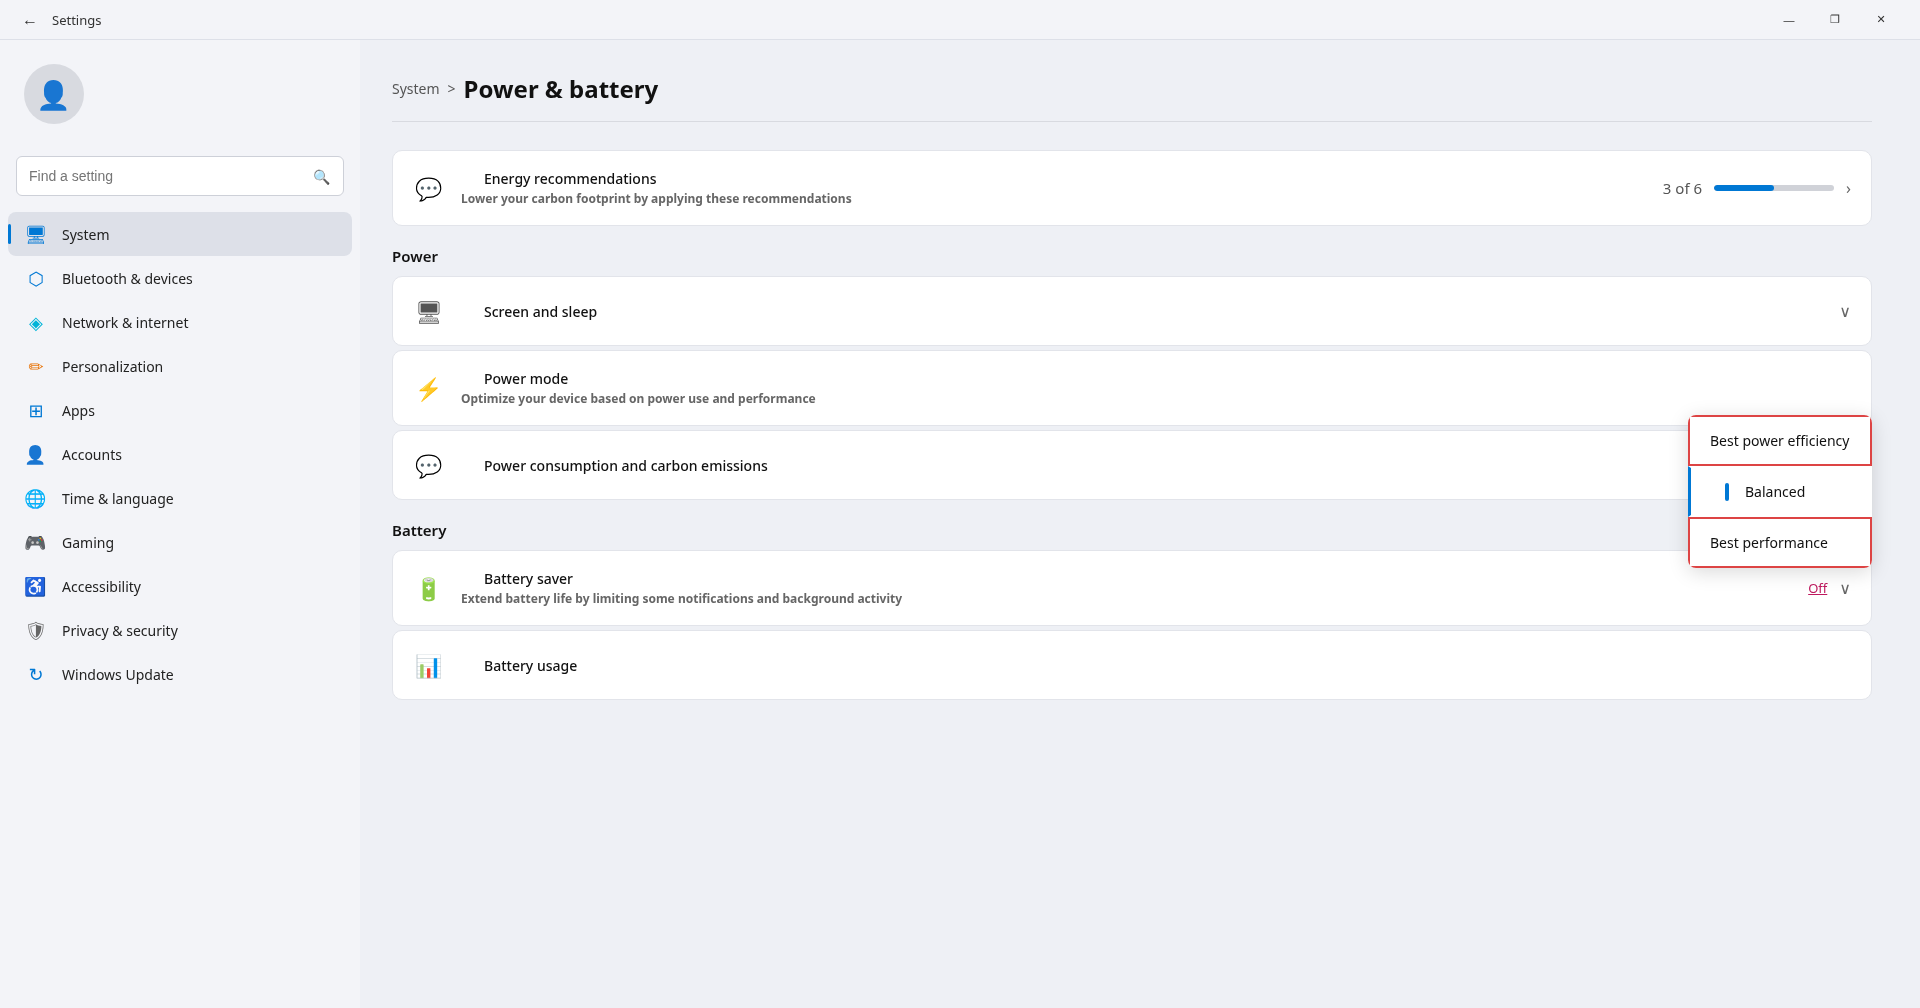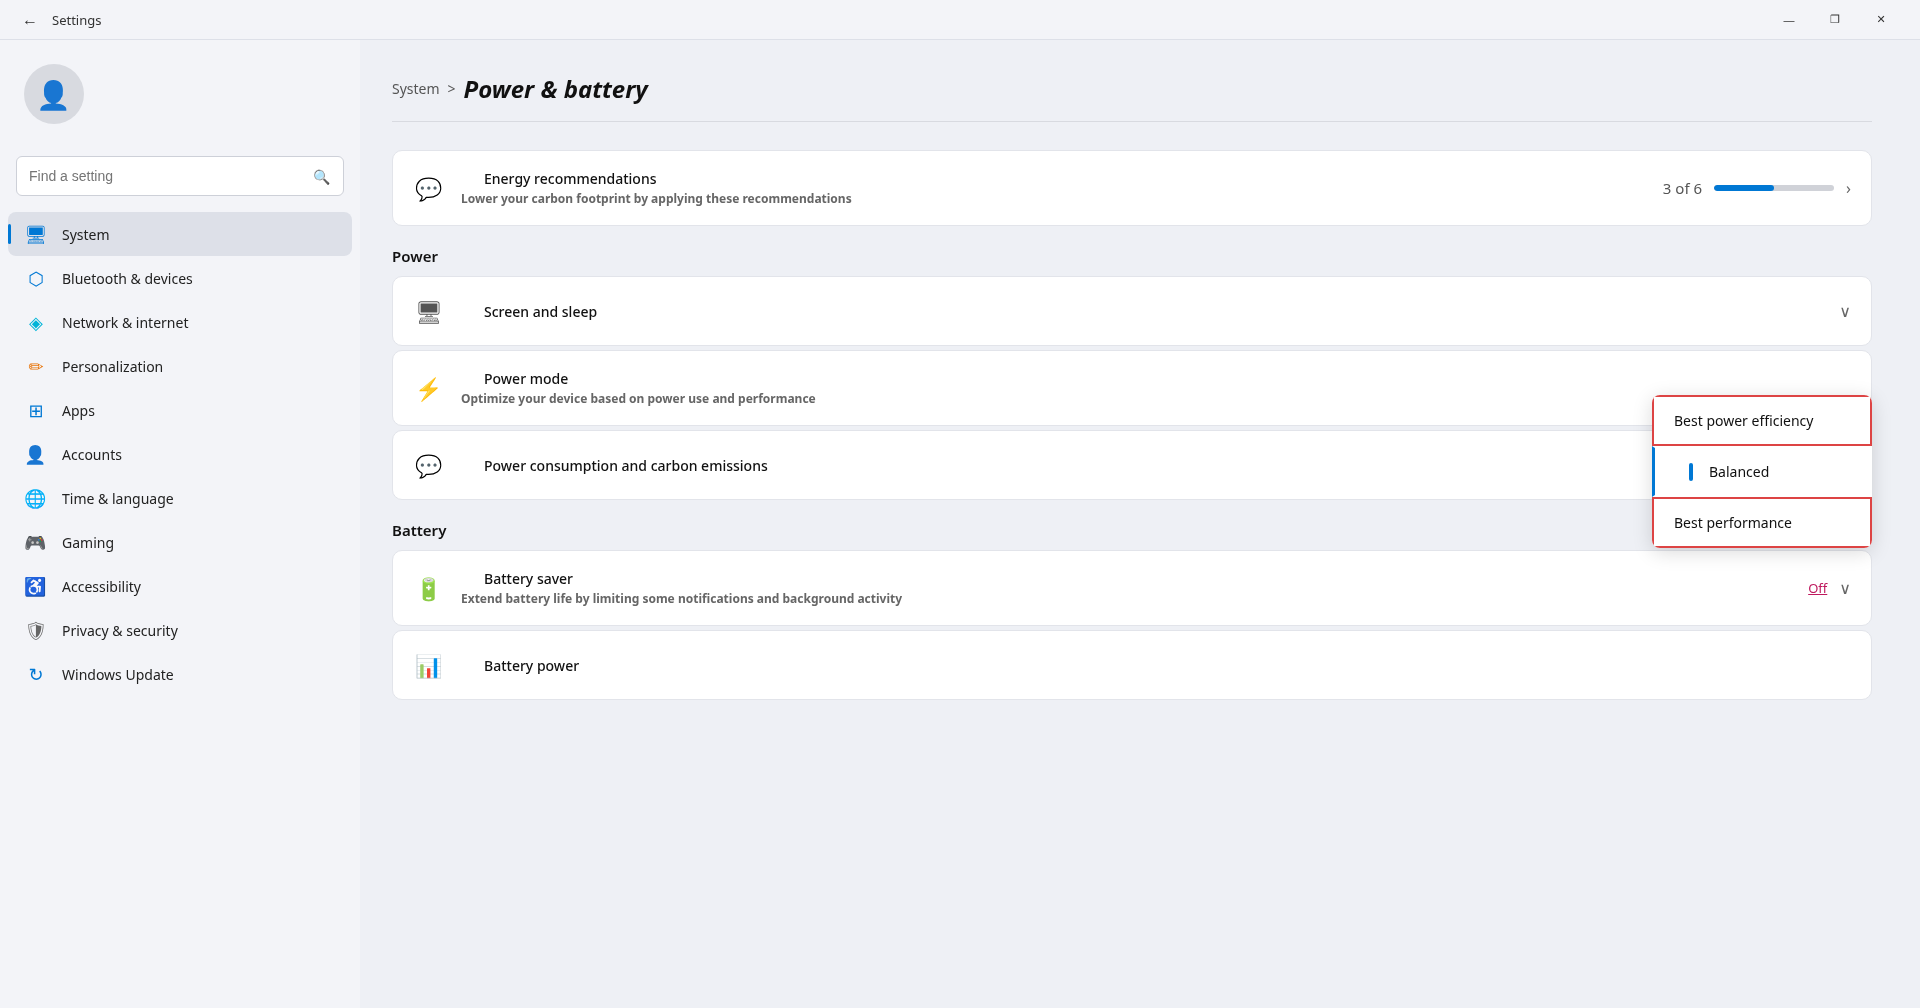--- a/index.html
+++ b/index.html
@@ -148,21 +148,21 @@
     }
 
     .breadcrumb {
       font-size: 14px;
       color: #555;
       margin-bottom: 4px;
       display: flex; align-items: center; gap: 8px;
     }
     .breadcrumb-parent { color: #555; cursor: pointer; }
     .breadcrumb-sep { color: #555; }
-    .breadcrumb-current { font-weight: 700; font-size: 24px; color: #111; font-style: italic; }
+    .breadcrumb-current { font-weight: 700; font-size: 24px; color: #111; }
 
     .page-header {
       margin-bottom: 28px;
       padding-bottom: 12px;
       border-bottom: 1px solid #d8dae0;
     }
 
     
     .card {
       background: white;
@@ -212,25 +212,25 @@
       font-size: 15px;
       font-weight: 600;
       color: #111;
       margin: 20px 0 10px 0;
     }
 
     
     .power-mode-dropdown {
       position: absolute;
       right: 48px;
-      top: 355px;
+      top: 375px;
       background: white;
       border-radius: 8px;
       box-shadow: 0 4px 20px rgba(0,0,0,0.15);
-      width: 220px;
+      width: 184px;
       overflow: hidden;
       z-index: 10;
     }
     .dropdown-item {
       padding: 14px 20px;
       font-size: 14px;
       color: #111;
       cursor: pointer;
       display: flex;
       align-items: center;
@@ -399,21 +399,21 @@
       </div>
       <div class="card-right">
         <span class="off-badge">Off</span>
         <span class="chevron">∨</span>
       </div>
     </div>
 
     <div class="card">
       <div class="card-icon">📊</div>
       <div class="card-content">
-        <div class="card-title">Battery power</div>
+        <div class="card-title">Battery usage</div>
       </div>
     </div>
 
     <div class="power-mode-dropdown" id="power-dropdown">
         <div class="dropdown-item highlighted">
           <span>Best power efficiency</span>
         </div>
         <div class="dropdown-item selected">
           <span style="width:4px;height:18px;background:#0078d4;border-radius:2px;display:inline-block;margin-right:8px;"></span>
           <span>Balanced</span>

